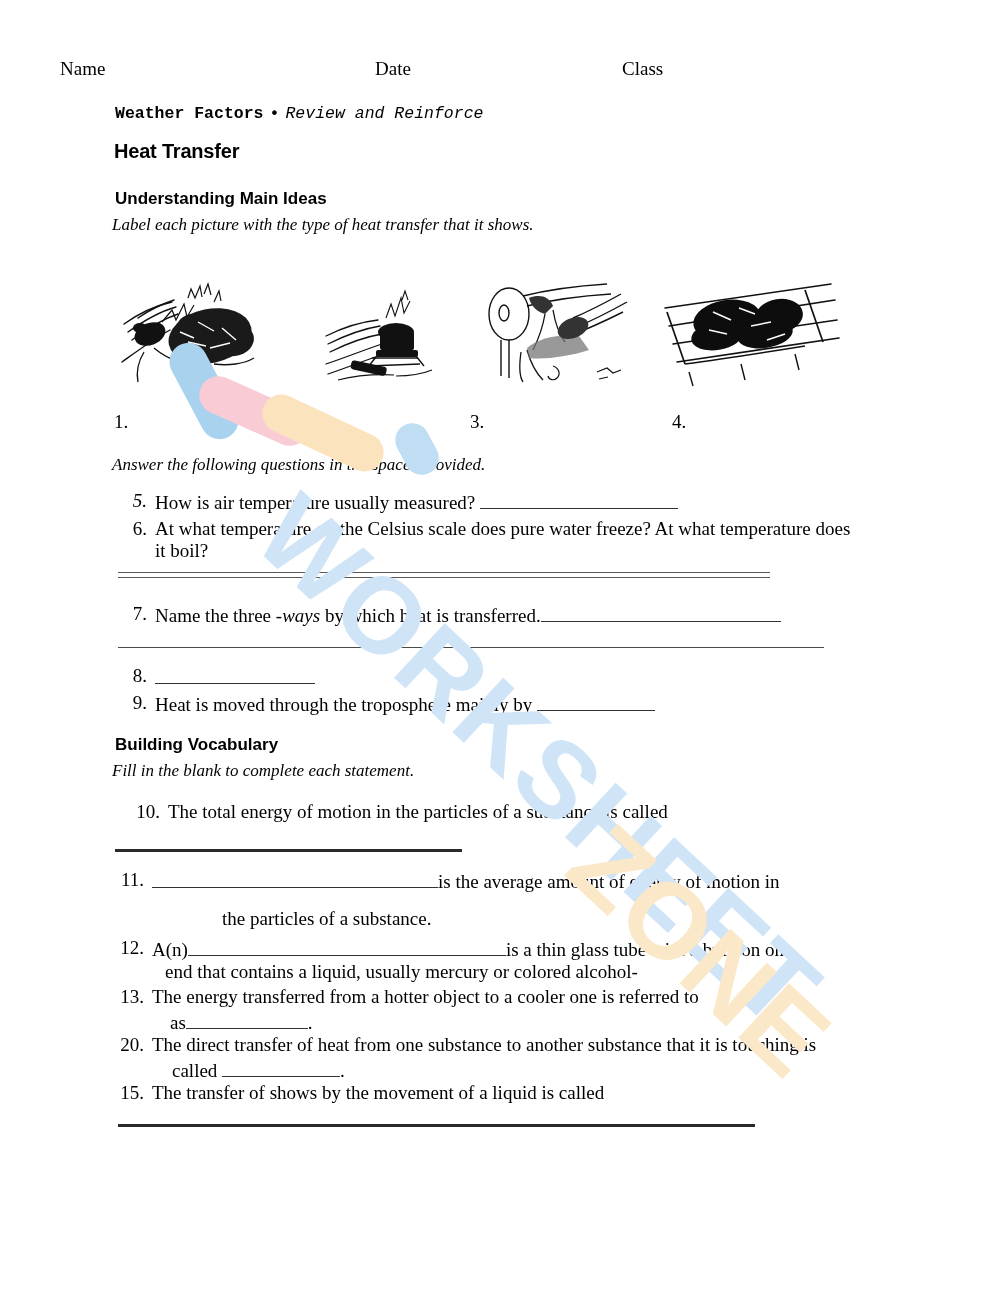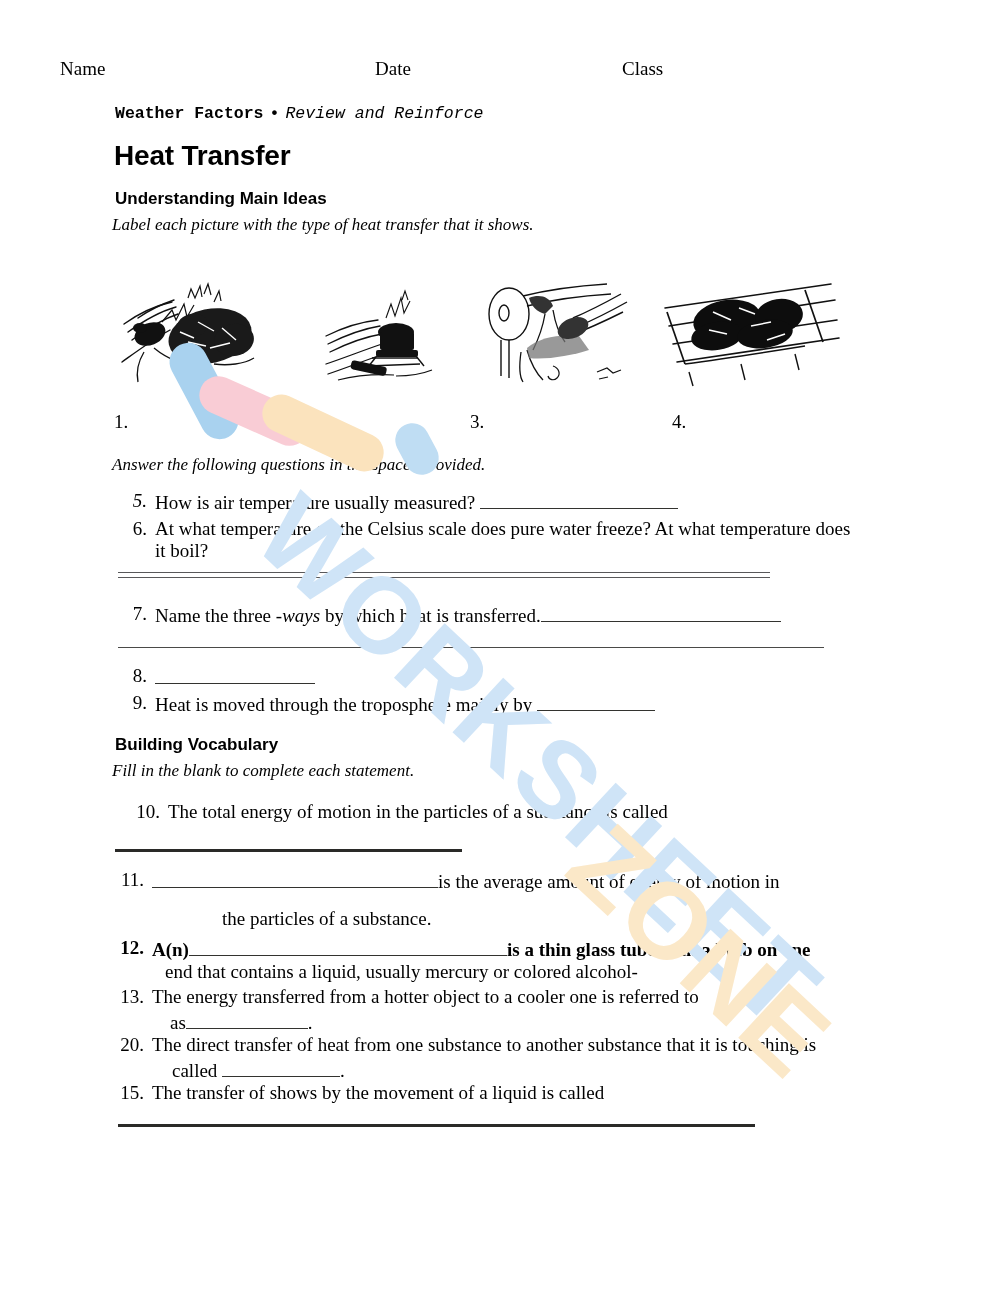--- a/index.html
+++ b/index.html
@@ -107,21 +107,21 @@
   .breadcrumb .bc-bold { font-weight: bold; }
   .breadcrumb .bc-dot  { font-weight: bold; padding: 0 6px; }
   .breadcrumb .bc-ital { font-style: italic; }
 
   .doc-title {
     position: absolute;
     left: 114px;
     top: 140px;
     font-family: "Liberation Sans", "DejaVu Sans", sans-serif;
     font-weight: bold;
-    font-size: 28px;
+    font-size: 20px;
     letter-spacing: -0.2px;
   }
 
   .section-head {
     position: absolute;
     font-family: "Liberation Sans", "DejaVu Sans", sans-serif;
     font-weight: bold;
     font-size: 17px;
   }
   .section-sub {
@@ -426,21 +426,21 @@
     <div class="q" style="left:152px; top:869px; width:720px;">
       <span class="num" style="left:-40px;">11.</span>
       <span class="body">
         <span class="blank" style="width:286px;"></span><span>is the average amount of energy of motion in</span>
       </span>
     </div>
     <div class="q" style="left:185px; top:908px; width:700px;margin-left:37px;">
       <span class="body">the particles of a substance.</span>
     </div>
 
-    <div class="q" style="left:152px; top:937px; width:740px;font-weight:bold;">
+    <div class="q" style="left:152px; top:937px; width:740px;">
       <span class="num" style="left:-40px;">12.</span>
       <span class="body">
         <span>A(n)</span><span class="blank" style="width:318px;"></span><span>is a thin glass tube with a bulb on one</span>
       </span>
     </div>
     <div class="q" style="left:165px; top:961px; width:740px;">
       <span class="body">end that contains a liquid, usually mercury or colored alcohol-</span>
     </div>
 
     <div class="q" style="left:152px; top:986px; width:740px;">

